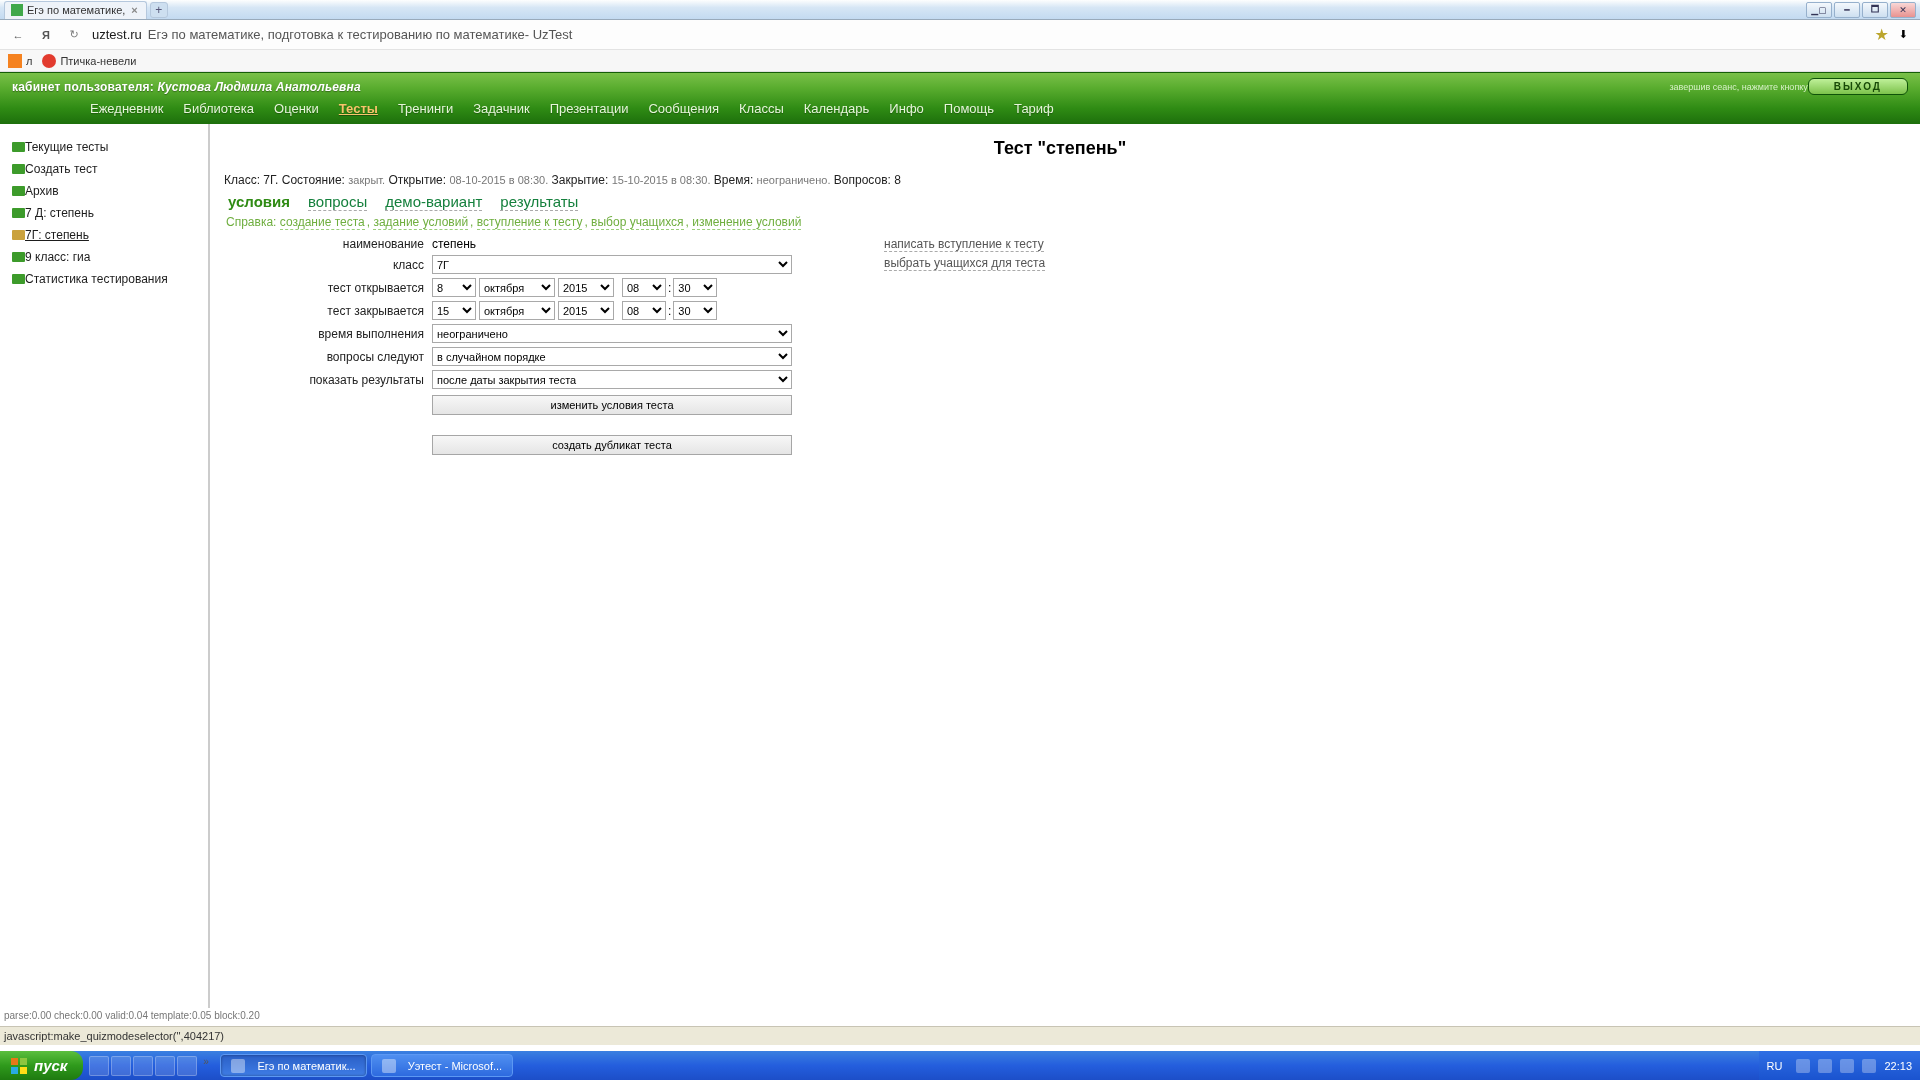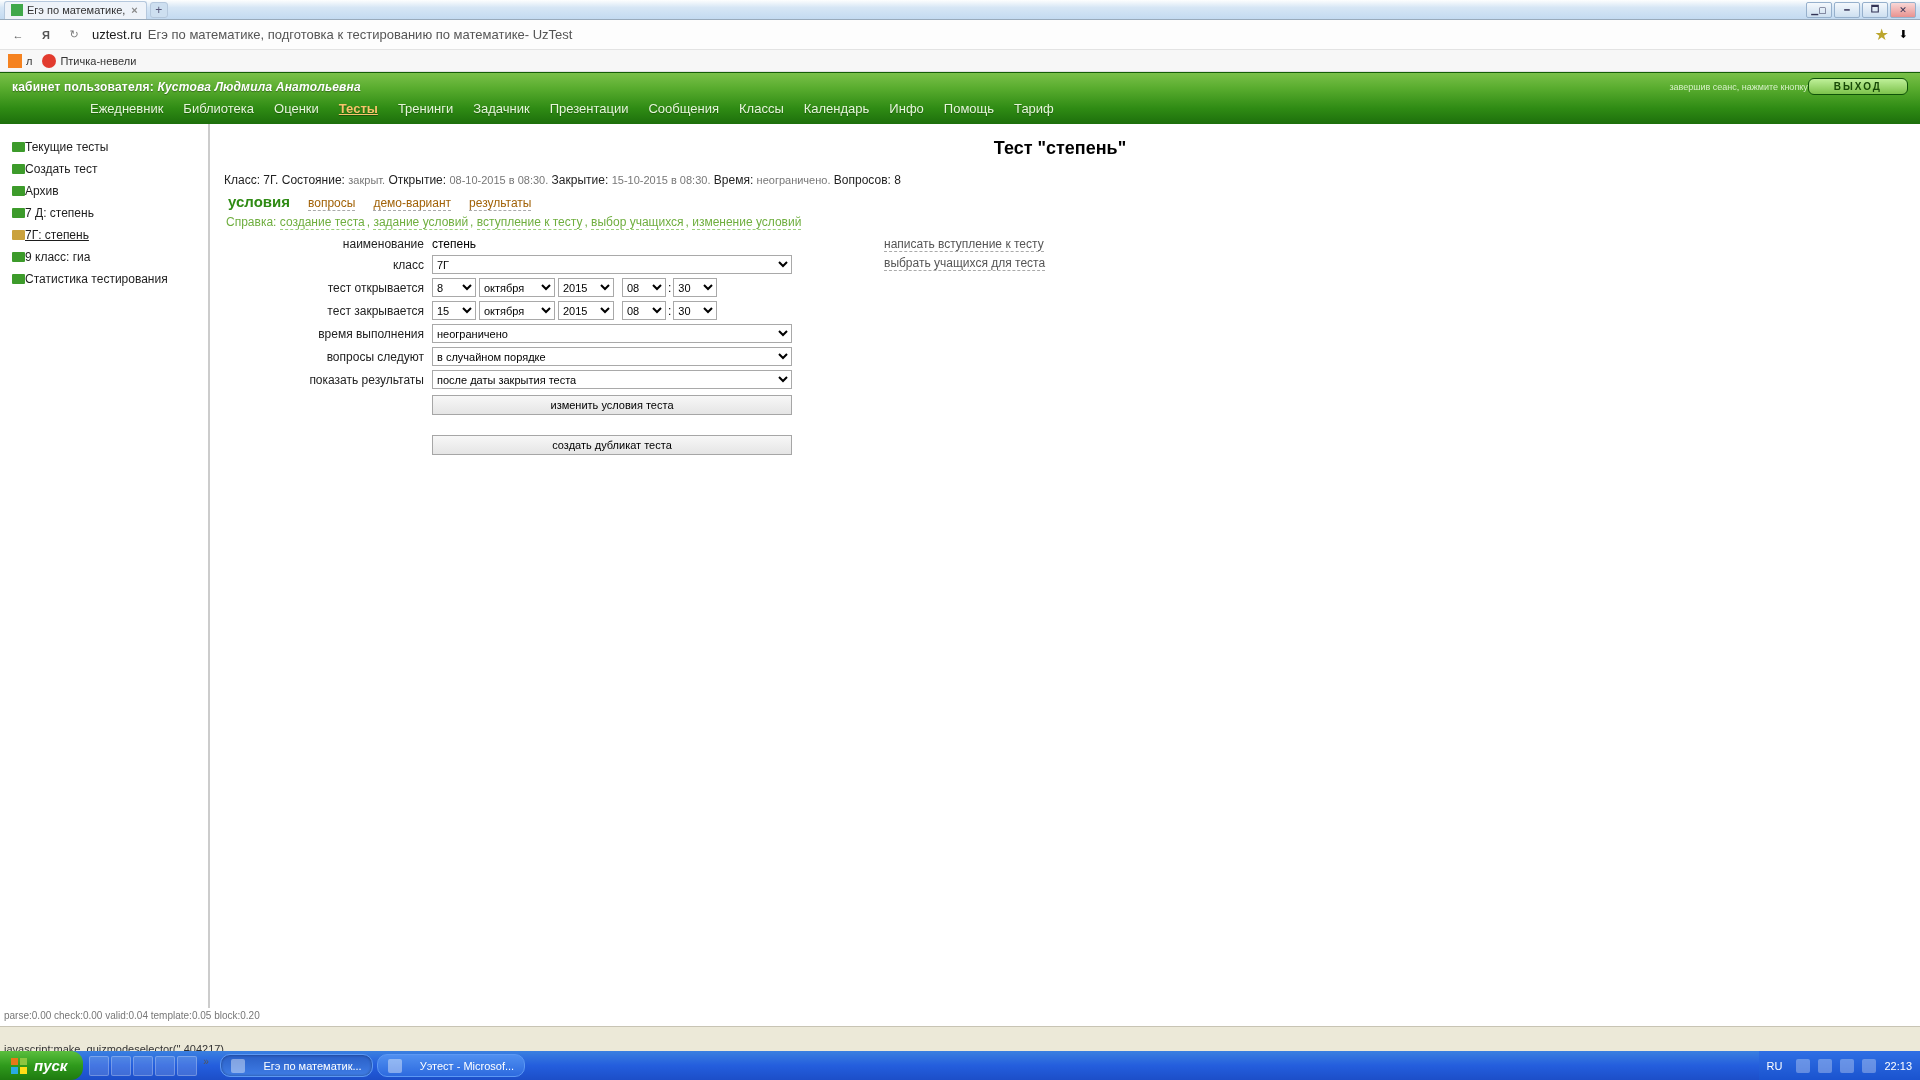--- a/index.html
+++ b/index.html
@@ -44,46 +44,46 @@
   .sb-item { display:flex; align-items:center; padding:4px 4px; font-size:12px; color:#1d1d1d;}
   .sb-item.active span { text-decoration:underline;}
   .sb-ico { width:13px; height:10px; background:#3d9b2b; display:inline-block; border-radius:1px;}
   .sb-ico.book { background:#caa23d;}
   .content { flex:1; padding:14px 24px 0 14px; position:relative; font-size:12px;}
   .test-title { text-align:center; font-size:18px; font-weight:bold; margin-bottom:14px;}
   .info-line { font-size:12px; color:#222; margin-bottom:6px;}
   .info-line .mut { color:#777; font-size:11px;}
   .tabsrow { display:flex; align-items:baseline; gap:18px; margin:2px 0 4px 4px;}
   .tabsrow .first { color:#2f8b14; font-weight:bold; font-size:15px;}
-  .tabsrow .lnk { color:#a16207; border-bottom:1px dashed #aaa; font-size:12px;}
+  .tabsrow .lnk { color:#15803d; border-bottom:1px dashed #aaa; font-size:15px;}
   .help-line { color:#6fae3f; font-size:12px; margin:2px 0 8px 2px;}
   .help-line .lnk2 { color:#6fae3f; border-bottom:1px dashed #9bcf7a; margin-right:2px;}
   .columns { display:flex; gap:40px; align-items:flex-start;}
   .form-area { width:620px;}
   .form-row { display:flex; align-items:center; margin-bottom:4px;}
   .form-row label { width:208px; text-align:right; padding-right:8px; font-size:12px; color:#222;}
   .value-text { font-size:12px;}
   select { height:19px; font-size:11px; border:1px solid #a9a9a9; background:#fff;}
   select.w-full { width:360px;}
   select.w-day { width:44px;}
   select.w-mon { width:76px;}
   select.w-year { width:56px;}
   select.w-hm { width:44px;}
   .btn-wide { width:360px; height:20px; font-size:11px; background:linear-gradient(#f7f7f7,#e5e5e5); border:1px solid #a6a6a6; margin-top:2px;}
   .right-links { padding-top:0;}
   .right-links div { color:#555; font-size:12px; border-bottom:1px dashed #aaa; display:inline-block; margin-bottom:4px;}
   
   .dbg { height:18px; font-size:10px; color:#777; padding:2px 4px; border-top:0; background:#fff;}
-  .statusbar { height:19px; font-size:11px; color:#333; background:#ece9d8; border-top:1px solid #c8c4b4; padding:16px 4px;}
+  .statusbar { height:19px; font-size:11px; color:#333; background:#ece9d8; border-top:1px solid #c8c4b4; padding:3px 4px;}
   
   .taskbar { position:fixed; left:0; right:0; bottom:0; height:29px; background:linear-gradient(#3a80e0,#245edd 50%,#1c4ec8); display:flex; align-items:center; color:#fff; font-size:11px;}
   .start-btn { height:29px; padding:0 16px 0 10px; background:linear-gradient(#5bbf3e,#2f9a1c 50%,#1e7a10); border-radius:0 12px 12px 0; display:flex; align-items:center; gap:6px; font-style:italic; font-weight:bold; font-size:15px;}
   .tb-qlaunch { display:flex; gap:2px; padding:0 6px;}
   .tb-ql { width:20px; height:20px; background:rgba(255,255,255,.15); border:1px solid rgba(255,255,255,.25); border-radius:2px;}
-  .tb-task { height:23px; margin:0 2px; padding:0 10px; display:flex; align-items:center; gap:18px; background:linear-gradient(#4f8ff0,#2d6adf); border:1px solid #5c98f3; border-radius:10px; font-size:11px; color:#fff; max-width:170px; overflow:hidden; white-space:nowrap;}
+  .tb-task { height:23px; margin:0 2px; padding:0 10px; display:flex; align-items:center; gap:12px; background:linear-gradient(#4f8ff0,#2d6adf); border:1px solid #5c98f3; border-radius:4px; font-size:11px; color:#fff; max-width:170px; overflow:hidden; white-space:nowrap;}
   .tb-task.active { background:linear-gradient(#2a5fc6,#3f7de6); box-shadow:inset 0 0 3px rgba(0,0,0,.4);}
   .tb-spacer { flex:1;}
   .tray { display:flex; align-items:center; gap:8px; padding:0 8px; background:linear-gradient(#2f6fe4,#1a53cf); height:29px;}
   .tray-ico { width:14px; height:14px; background:rgba(255,255,255,.3); border-radius:2px;}
   .clock { font-size:11px;}
   .lang { font-size:11px; margin-right:6px;}
   .colon { padding:0 2px;}
   .chev { width:13px; text-align:center; color:#555; font-size:10px;}
 </style>
 </head>

